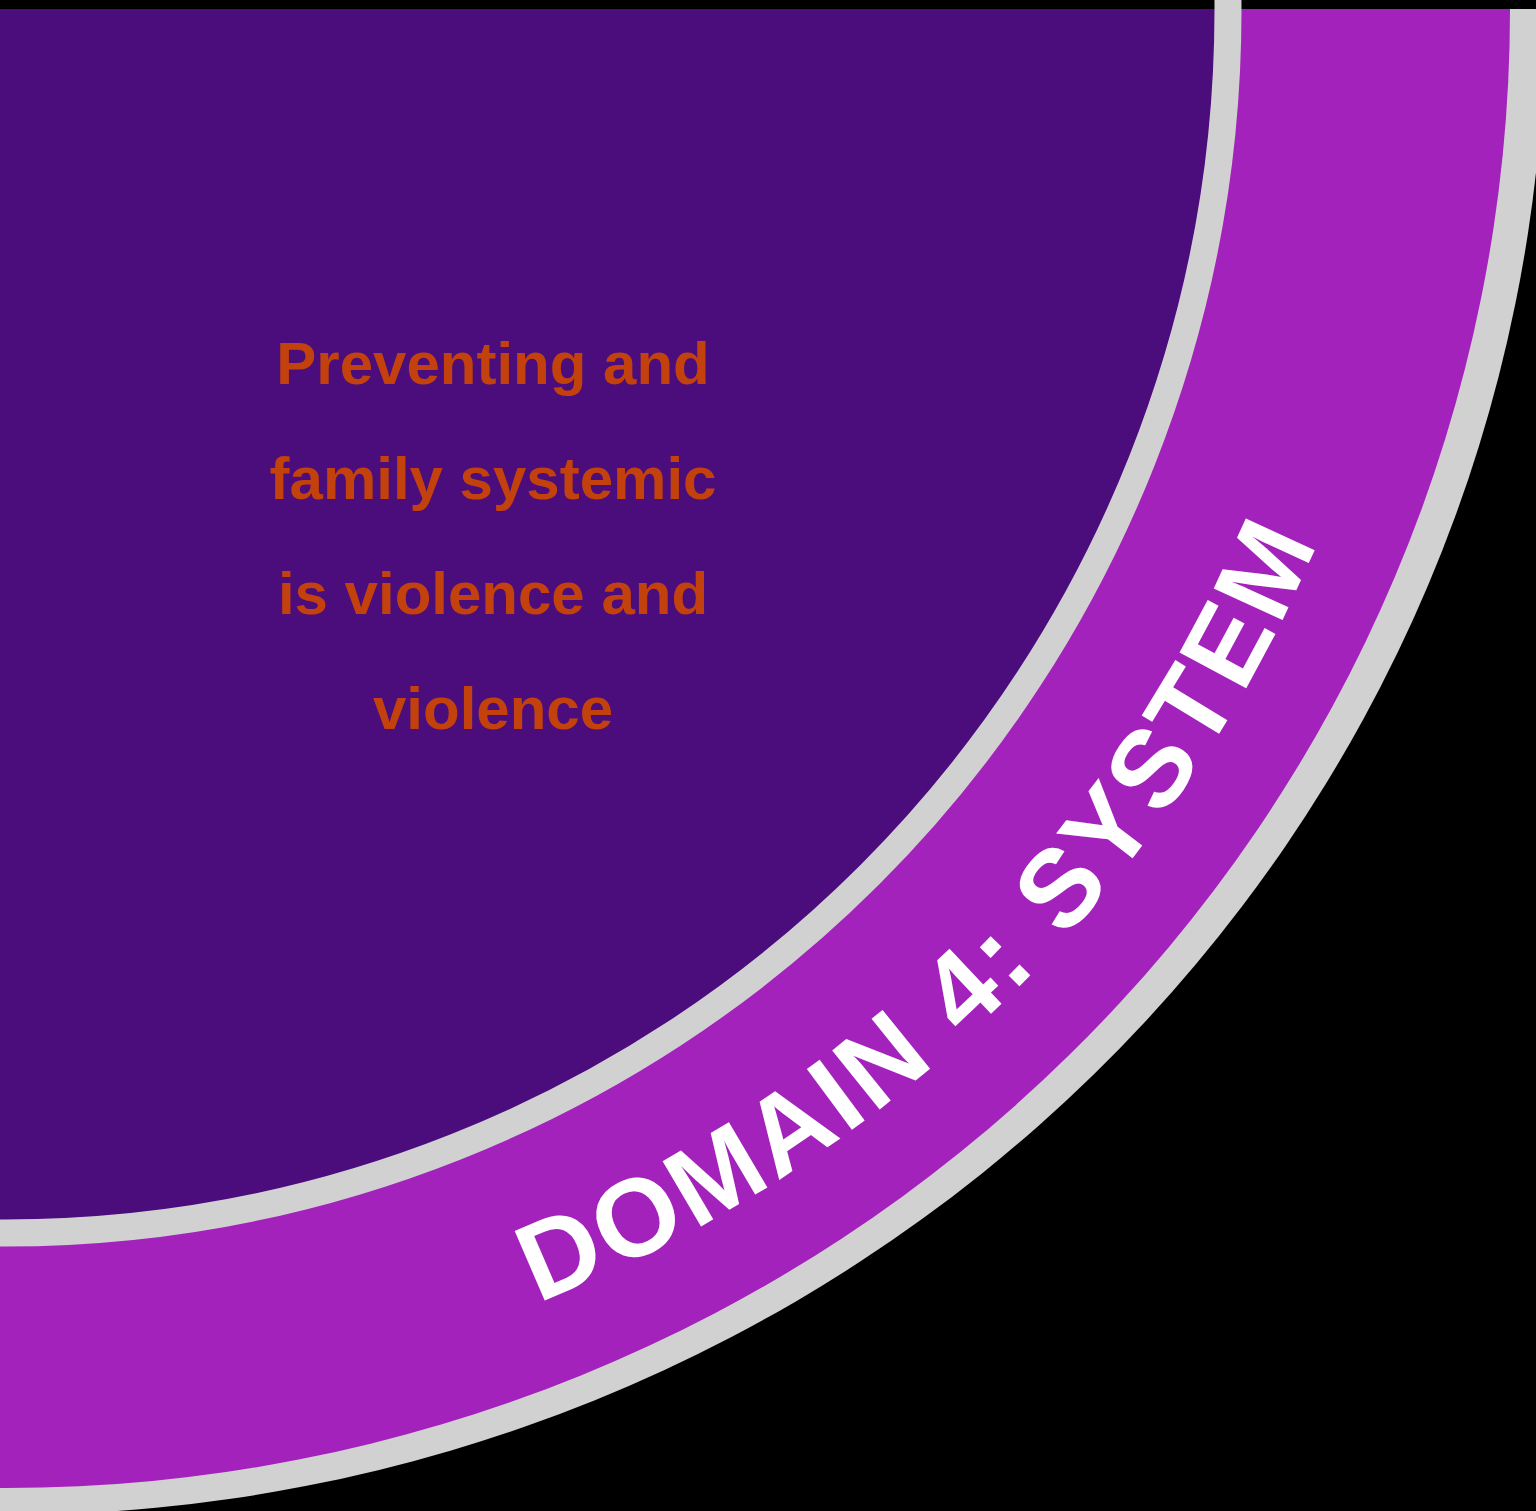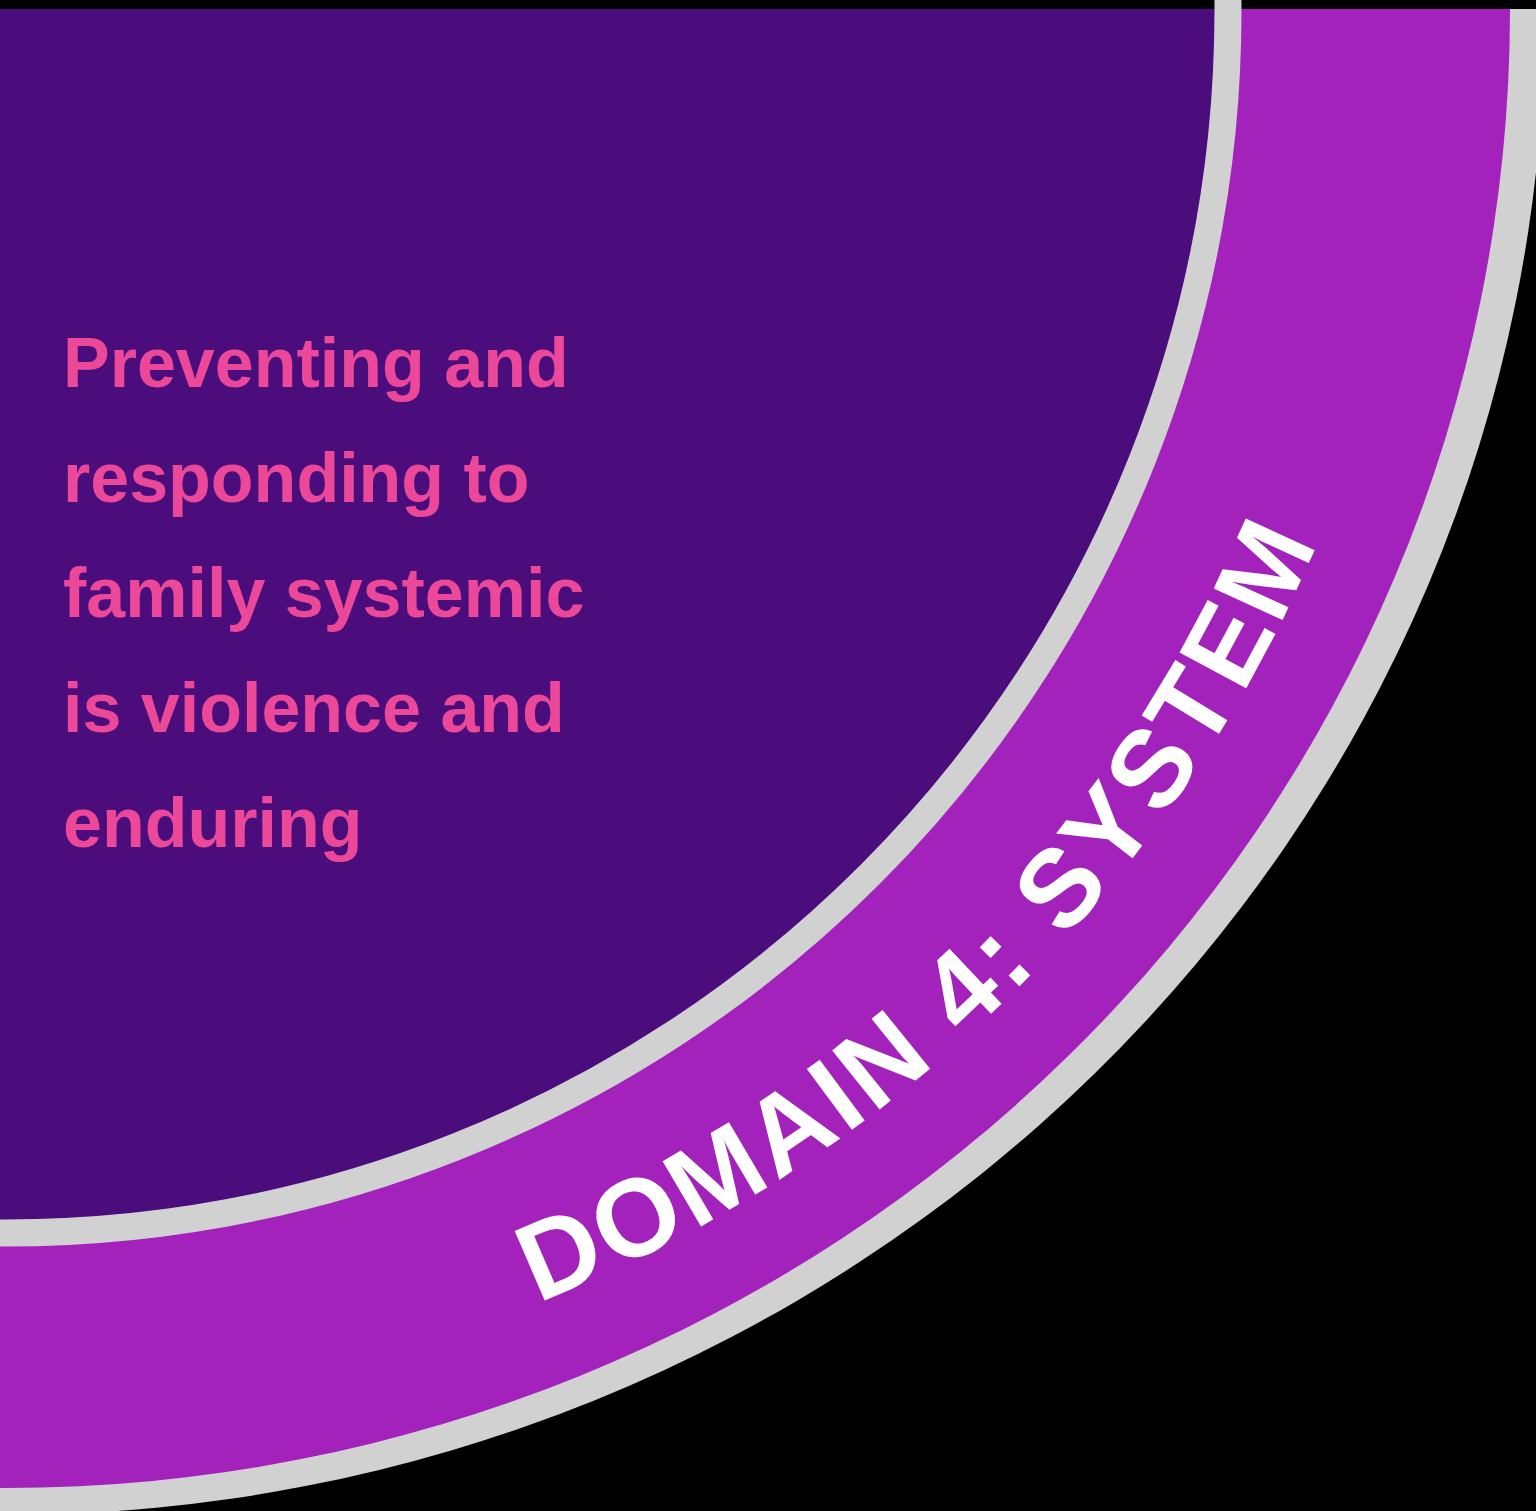--- a/index.html
+++ b/index.html
@@ -28,27 +28,28 @@
     font-weight: bold;
     font-size: 110px;
     letter-spacing: 4px;
     fill: #FFFFFF;
   }
   .heading {
     position: absolute;
     left: 63px;
     top: 306px;
     width: 860px;
-    color: #ec4899;
+    color: #c2410c;
     font-family: "Liberation Sans", sans-serif;
     font-weight: bold;
-    font-size: 70px;
+    font-size: 60px;
     line-height: 115px;
     letter-spacing: 0px;
     white-space: nowrap;
+    text-align: center;
   }
 </style>
 </head>
 <body>
 
 <div class="stage">
 
   <svg class="rings-svg" viewBox="0 0 1536 1511" xmlns="http://www.w3.org/2000/svg" aria-hidden="true">
 
     <rect x="0" y="0" width="1536" height="1511" fill="#000000"></rect>
@@ -67,19 +68,18 @@
       <path id="bandPath" d="M 128.8 1399.7 A 1420 1395 0 0 0 1419.6 131.6" fill="none"></path>
     </defs>
 
     <text class="band-label-text" text-anchor="middle">
       <textPath href="#bandPath" startOffset="50%">DOMAIN 4: SYSTEM</textPath>
     </text>
   </svg>
 
   <div class="heading">
     <div>Preventing and</div>
-    <div>responding to</div>
     <div>family systemic</div>
     <div>is violence and</div>
-    <div>enduring</div>
+    <div>violence</div>
   </div>
 
 </div>
 
 </body></html>

